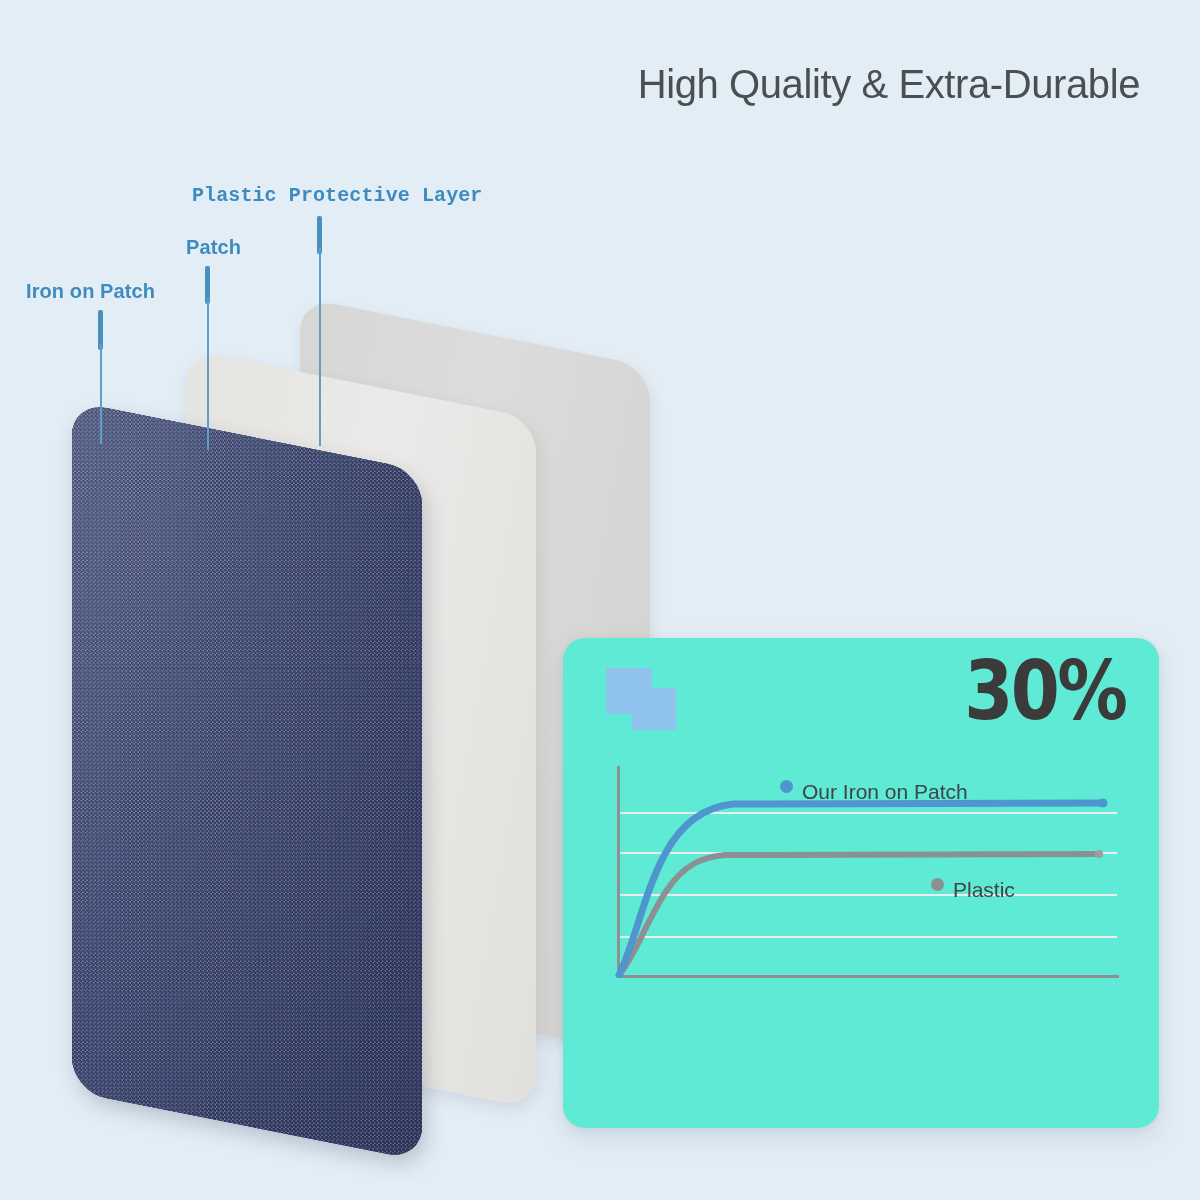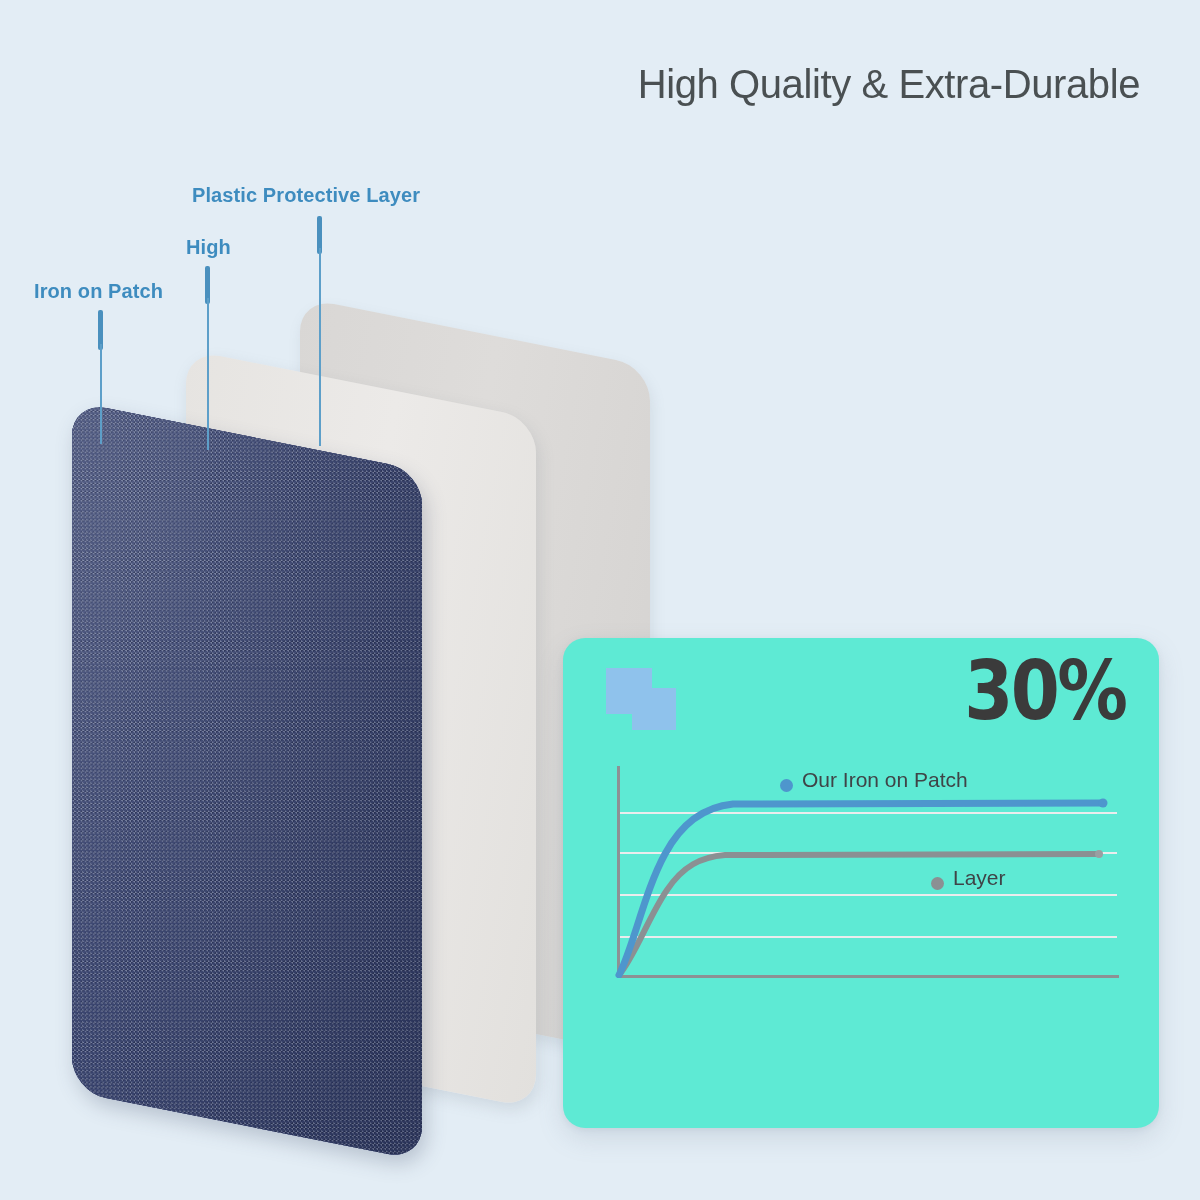--- a/index.html
+++ b/index.html
@@ -108,31 +108,31 @@
     background:#4a90be;
     border-radius:2px;
   }
   .callout .lead-thin {
     position:absolute;
     width:2px;
     background:#5d9fc9;
   }
 
   #callout-patch   { left:26px;  top:280px; }
-  #callout-patch   .label      { left:8px;   top:0; }
+  #callout-patch   .label      { left:0;   top:0; }
   #callout-patch   .lead-thick { left:72px; top:30px;  height:40px; }
   #callout-patch   .lead-thin  { left:74px; top:64px;  height:100px; }
 
   #callout-glue    { left:186px; top:236px; }
   #callout-glue    .label      { left:0;   top:0; }
   #callout-glue    .lead-thick { left:19px; top:30px;  height:38px; }
   #callout-glue    .lead-thin  { left:21px; top:62px;  height:152px; }
 
   #callout-plastic { left:192px; top:184px; }
-  #callout-plastic .label      { left:0;    top:0; }
+  #callout-plastic .label      { left:0;    top:0;font-family:Liberation Mono, monospace; }
   #callout-plastic .lead-thick { left:125px; top:32px; height:38px; }
   #callout-plastic .lead-thin  { left:127px; top:64px; height:198px; }
 
   
   #card {
     position:absolute;
     left:563px; top:638px;
     width:596px; height:490px;
     background:#5eead4;
     border-radius:22px;
@@ -168,21 +168,21 @@
   #plot .axis-y {
     position:absolute; left:12px; top:0; width:3px; height:100%;
     background:#8d9194;
   }
   #plot .axis-x {
     position:absolute; left:12px; bottom:0; right:-2px; height:3px;
     background:#8d9194;
   }
   #plot svg { position:absolute; left:0; top:0; width:512px; height:212px; }
 
-  .legend { position:absolute; display:flex; align-items:flex-end; gap:9px; }
+  .legend { position:absolute; display:flex; align-items:flex-start; gap:9px;margin-top:12px; }
   .legend .dot  { width:13px; height:13px; border-radius:50%; }
   .legend .txt  { font-size:21px; color:#3f4447; white-space:nowrap; }
   #legend-ours   { left:217px; top:130px; }
   #legend-ours   .dot { background:#4e96cd; }
   #legend-others { left:368px; top:228px; }
   #legend-others .dot { background:#8b9093; }
 
   
   #caption {
     position:absolute; left:40px; bottom:26px;
@@ -212,21 +212,21 @@
       <div id="denim-shade"></div>
     </div>
 
     <div class="callout" id="callout-patch">
       <div class="label">Iron on Patch</div>
       <div class="lead-thick"></div>
       <div class="lead-thin"></div>
     </div>
 
     <div class="callout" id="callout-glue">
-      <div class="label">High</div>
+      <div class="label">Patch</div>
       <div class="lead-thick"></div>
       <div class="lead-thin"></div>
     </div>
 
     <div class="callout" id="callout-plastic">
       <div class="label">Plastic Protective Layer</div>
       <div class="lead-thick"></div>
       <div class="lead-thin"></div>
     </div>
   </div>
@@ -258,20 +258,20 @@
       </svg>
     </div>
 
     <div class="legend" id="legend-ours">
       <div class="dot"></div>
       <div class="txt">Our Iron on Patch</div>
     </div>
 
     <div class="legend" id="legend-others">
       <div class="dot"></div>
-      <div class="txt">Layer</div>
+      <div class="txt">Plastic</div>
     </div>
 
     <div id="caption">
     </div>
   </div>
 
 </div>
 
 </body></html>

